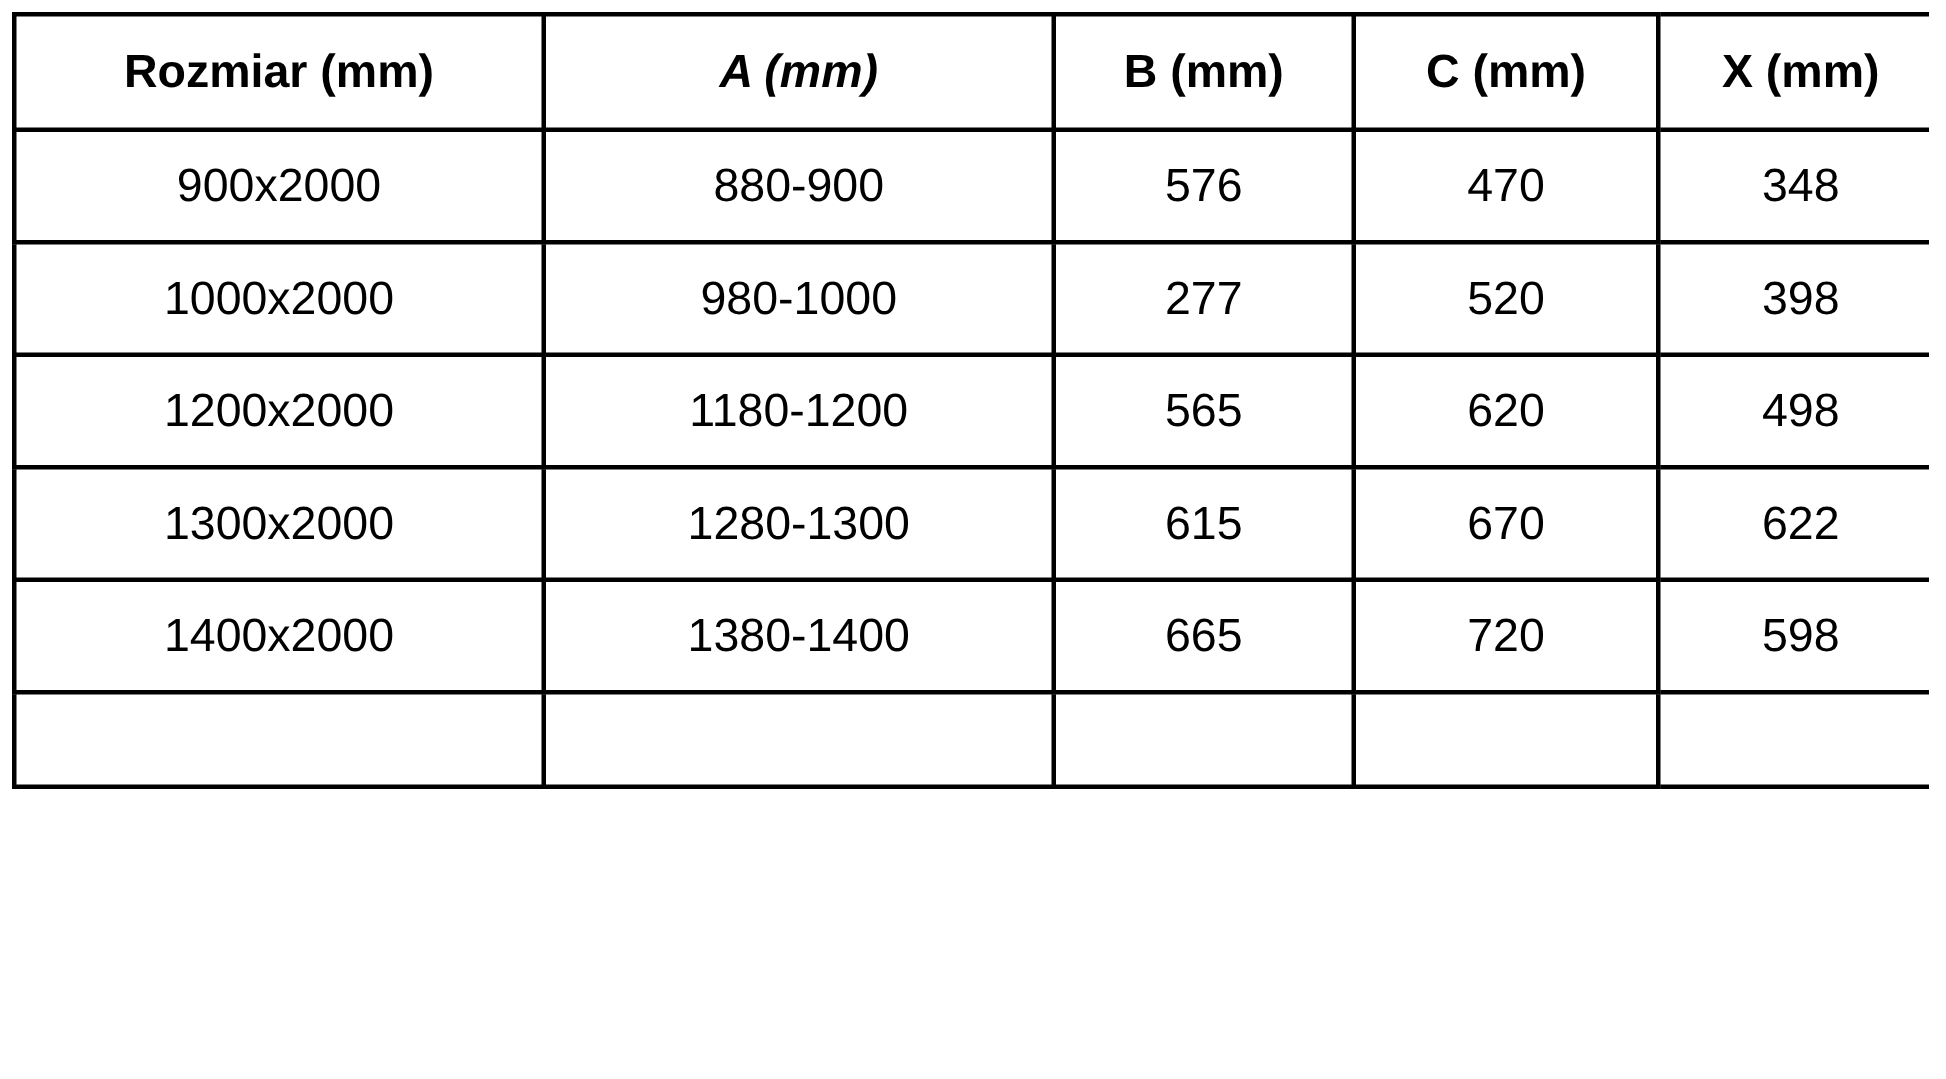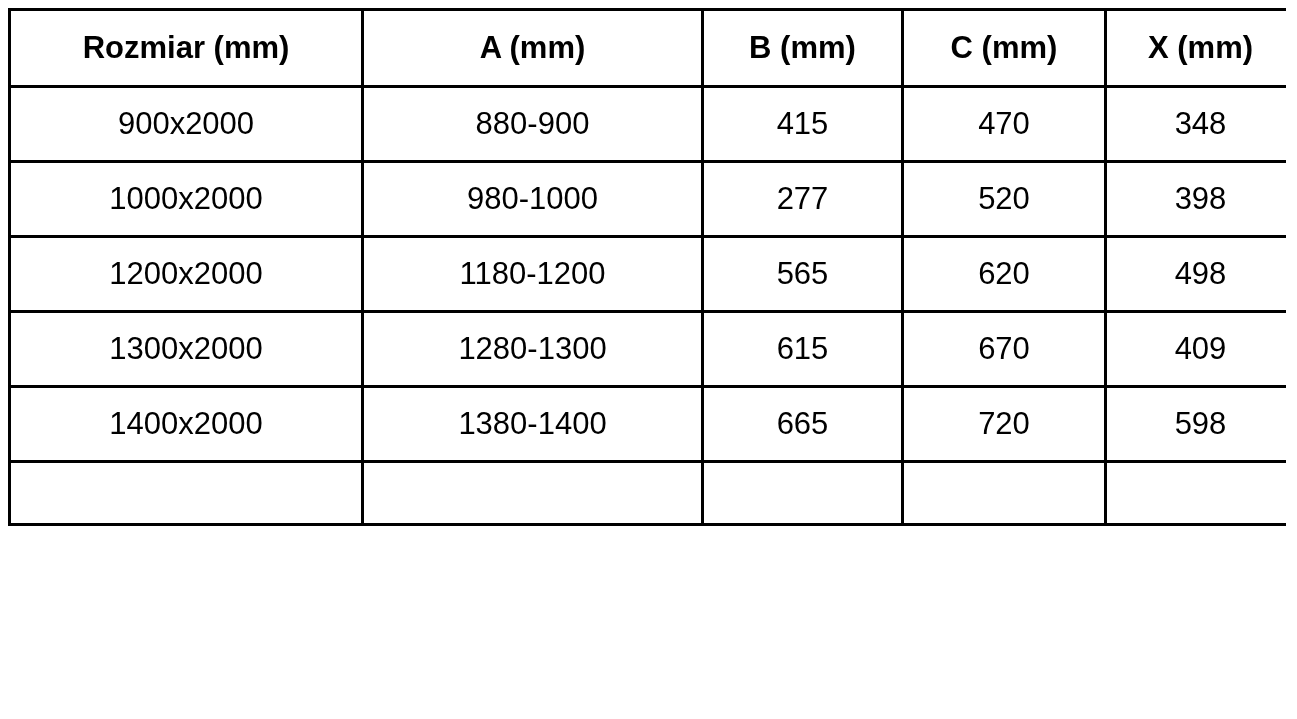--- a/index.html
+++ b/index.html
@@ -38,21 +38,21 @@
     font-weight: 700;
   }
   table.spec-table td {
     height: 72px;
     font-size: 31px;
     font-weight: 400;
     margin-top: 40px;
   }
   
   .col-rozmiar { width: 350px; }
-  .col-a       { width: 337px; }
+  .col-a       { width: 337px; font-style: italic; }
   .col-b       { width: 197px; }
   .col-c       { width: 200px; margin-left: 24px; }
   .col-x       { width: 187px; }
   
   table.spec-table tr.stub-row td {
     height: 60px;
     border-top: 3px solid #000000;
   }
 </style>
 </head>
@@ -66,21 +66,21 @@
           <th class="col-a">A (mm)</th>
           <th class="col-b">B (mm)</th>
           <th class="col-c">C (mm)</th>
           <th class="col-x">X (mm)</th>
         </tr>
     </thead>
     <tbody>
         <tr>
           <td>900x2000</td>
           <td>880-900</td>
-          <td>415</td>
+          <td>576</td>
           <td>470</td>
           <td>348</td>
         </tr>
         <tr>
           <td>1000x2000</td>
           <td>980-1000</td>
           <td>277</td>
           <td>520</td>
           <td>398</td>
         </tr>
@@ -89,21 +89,21 @@
           <td>1180-1200</td>
           <td>565</td>
           <td>620</td>
           <td>498</td>
         </tr>
         <tr>
           <td>1300x2000</td>
           <td>1280-1300</td>
           <td>615</td>
           <td>670</td>
-          <td>409</td>
+          <td>622</td>
         </tr>
         <tr>
           <td>1400x2000</td>
           <td>1380-1400</td>
           <td>665</td>
           <td>720</td>
           <td>598</td>
         </tr>
         <tr class="stub-row">
           <td></td>

